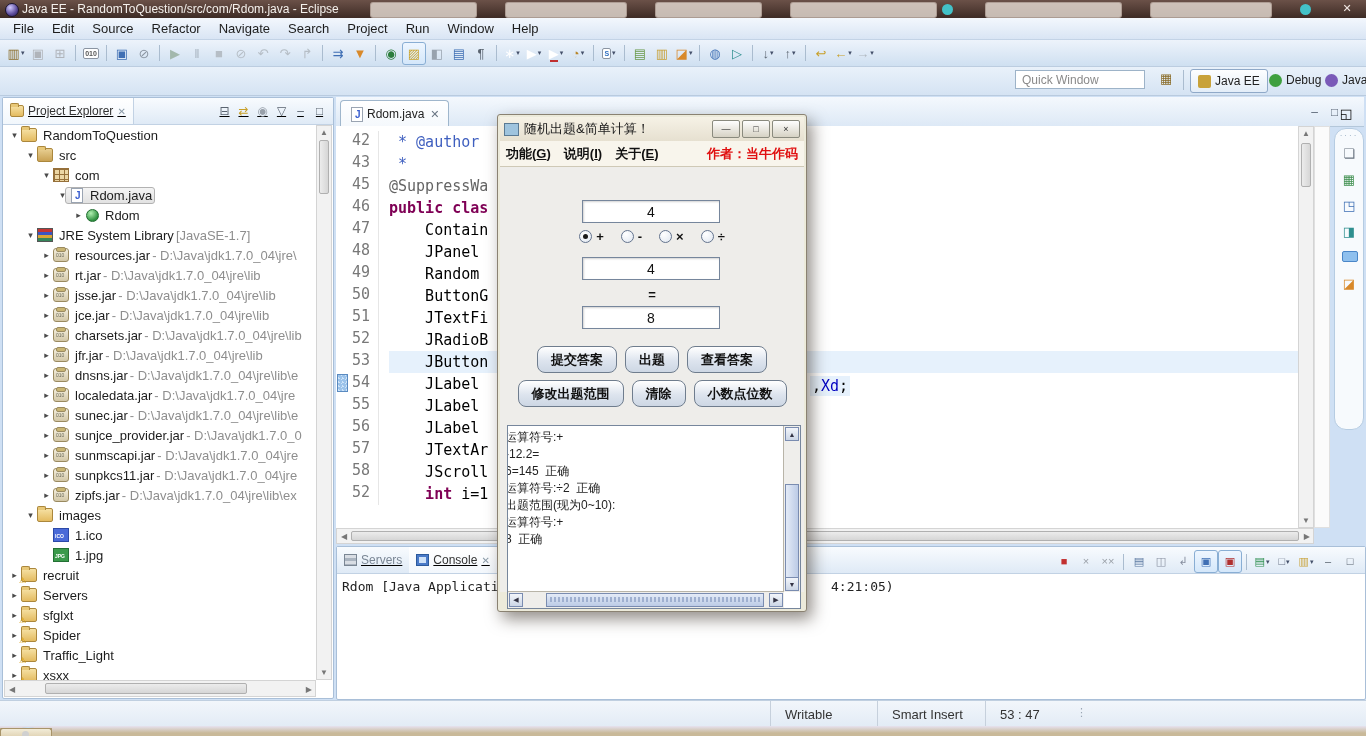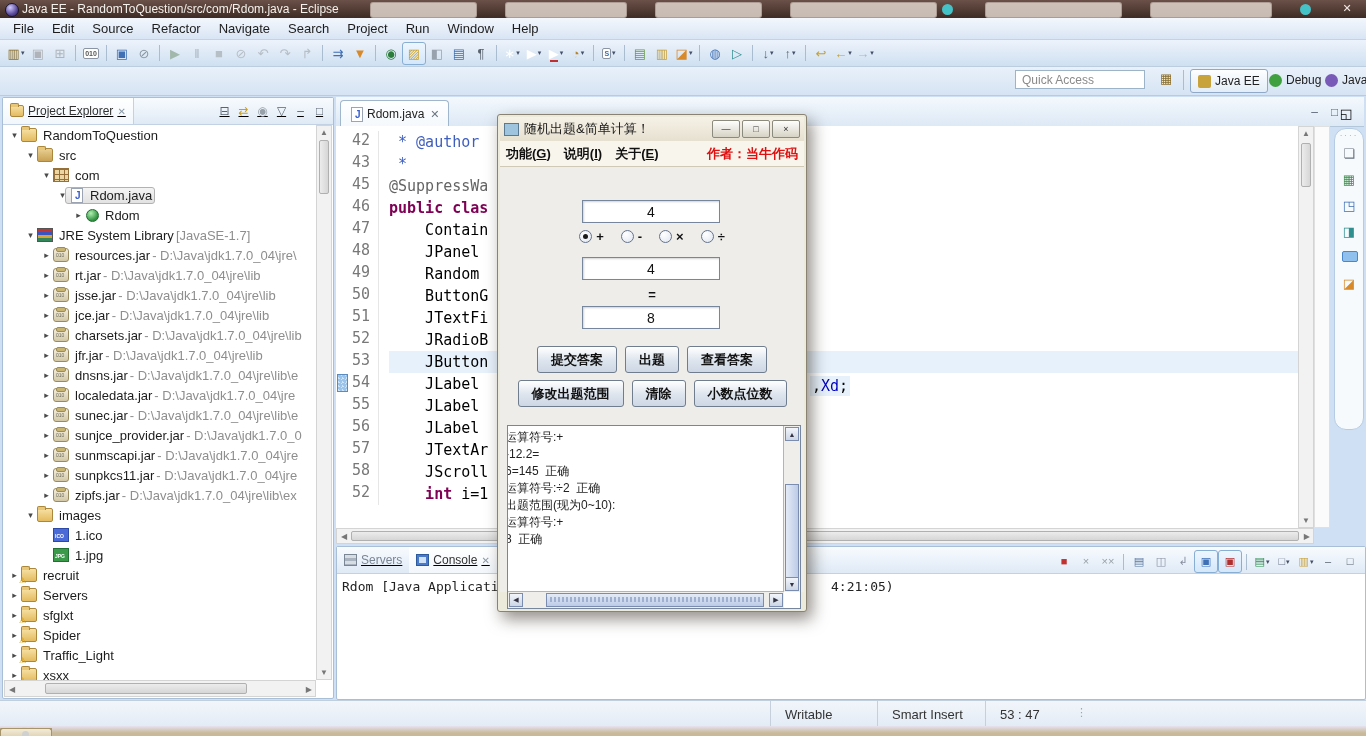--- a/index.html
+++ b/index.html
@@ -149,21 +149,21 @@
   .radio-row{position:absolute;left:0;top:62px;width:100%;display:flex;justify-content:center;gap:17px;align-items:center;}
   .radio{display:flex;align-items:center;gap:4px;}
   .rb{width:13px;height:13px;border-radius:50%;background:radial-gradient(circle at 35% 30%,#ffffff,#dfe6f0);
     border:1px solid #64748e;position:relative;box-sizing:border-box;}
   .rb.on::after{content:"";position:absolute;left:3px;top:3px;width:5px;height:5px;border-radius:50%;background:#1a1a1a;}
   .rlab{font-size:13px;font-weight:bold;color:#111;}
   .eqlab{position:absolute;left:0;top:120px;width:100%;text-align:center;font-size:13px;font-weight:bold;color:#111;}
   .btnrow{position:absolute;left:0;width:100%;display:flex;justify-content:center;gap:8px;}
   .mbtn{height:27px;padding:0 13px;font-size:13px;font-weight:bold;color:#111;
     font-family:"Liberation Sans","DejaVu Sans",sans-serif;
-    background:linear-gradient(#ffffff,#dde4ee 55%,#cdd7e4);border:1px solid #6f7d8e;border-radius:3px;}
+    background:linear-gradient(#ffffff,#dde4ee 55%,#cdd7e4);border:1px solid #6f7d8e;border-radius:8px;}
   .mta{position:absolute;left:7px;top:258px;width:294px;height:184px;background:#fff;border:1px solid #76869c;box-sizing:border-box;}
   .mta-text{position:absolute;left:0;top:1px;right:16px;bottom:16px;overflow:hidden;padding:2px 0 0 0;}
   .oline{font-size:12px;line-height:17px;color:#222;white-space:pre;margin-left:-5px;padding-left:2px;}
   .msb-v{position:absolute;right:0;top:0;bottom:16px;width:16px;background:#efeeeb;border-left:1px solid #b8b4a8;}
   .msb-h{position:absolute;left:0;bottom:0;right:16px;height:16px;background:#efeeeb;border-top:1px solid #b8b4a8;}
   .msb-btn{position:absolute;width:14px;height:14px;background:linear-gradient(#f2f5fa,#ccd6e6);
     border:1px solid #7a8cb0;display:flex;align-items:center;justify-content:center;font-size:7px;color:#334;box-sizing:border-box;}
   .msb-thumb{position:absolute;background:linear-gradient(90deg,#e4ebf7,#bccbe6);border:1px solid #7a8cb0;box-sizing:border-box;}
   .msb-thumb.h{background:linear-gradient(#e4ebf7,#bccbe6);}
   .grip{position:absolute;left:3px;right:3px;top:50%;height:5px;margin-top:-3px;
@@ -440,21 +440,21 @@
       </span>
 
       <span class="tool">
         <span class="tg" style="color: rgb(176, 184, 192);">→</span>
 
         <span class="dd">▾</span>
       </span>
     </div>
 
   <div class="abs toolbar2">
-    <div class="qa-box">Quick Access</div>
+    <div class="qa-box">Quick Window</div>
     <span class="abs" style="left:1160px;top:4px;font-size:13px;color:#8a6d2a;">▦</span>
     <span class="abs" style="left:1183px;top:3px;width:1px;height:20px;background:#aabccf;"></span>
     <div class="persp sel" style="left:1190px;">
       <span class="pic" style="background:#c8a23a;"></span>
       <span>Java EE</span>
     </div>
     <div class="persp" style="left:1262px;">
       <span class="pic" style="background:#3fa03f;border-radius:50%;"></span>
       <span>Debug</span>
     </div>

